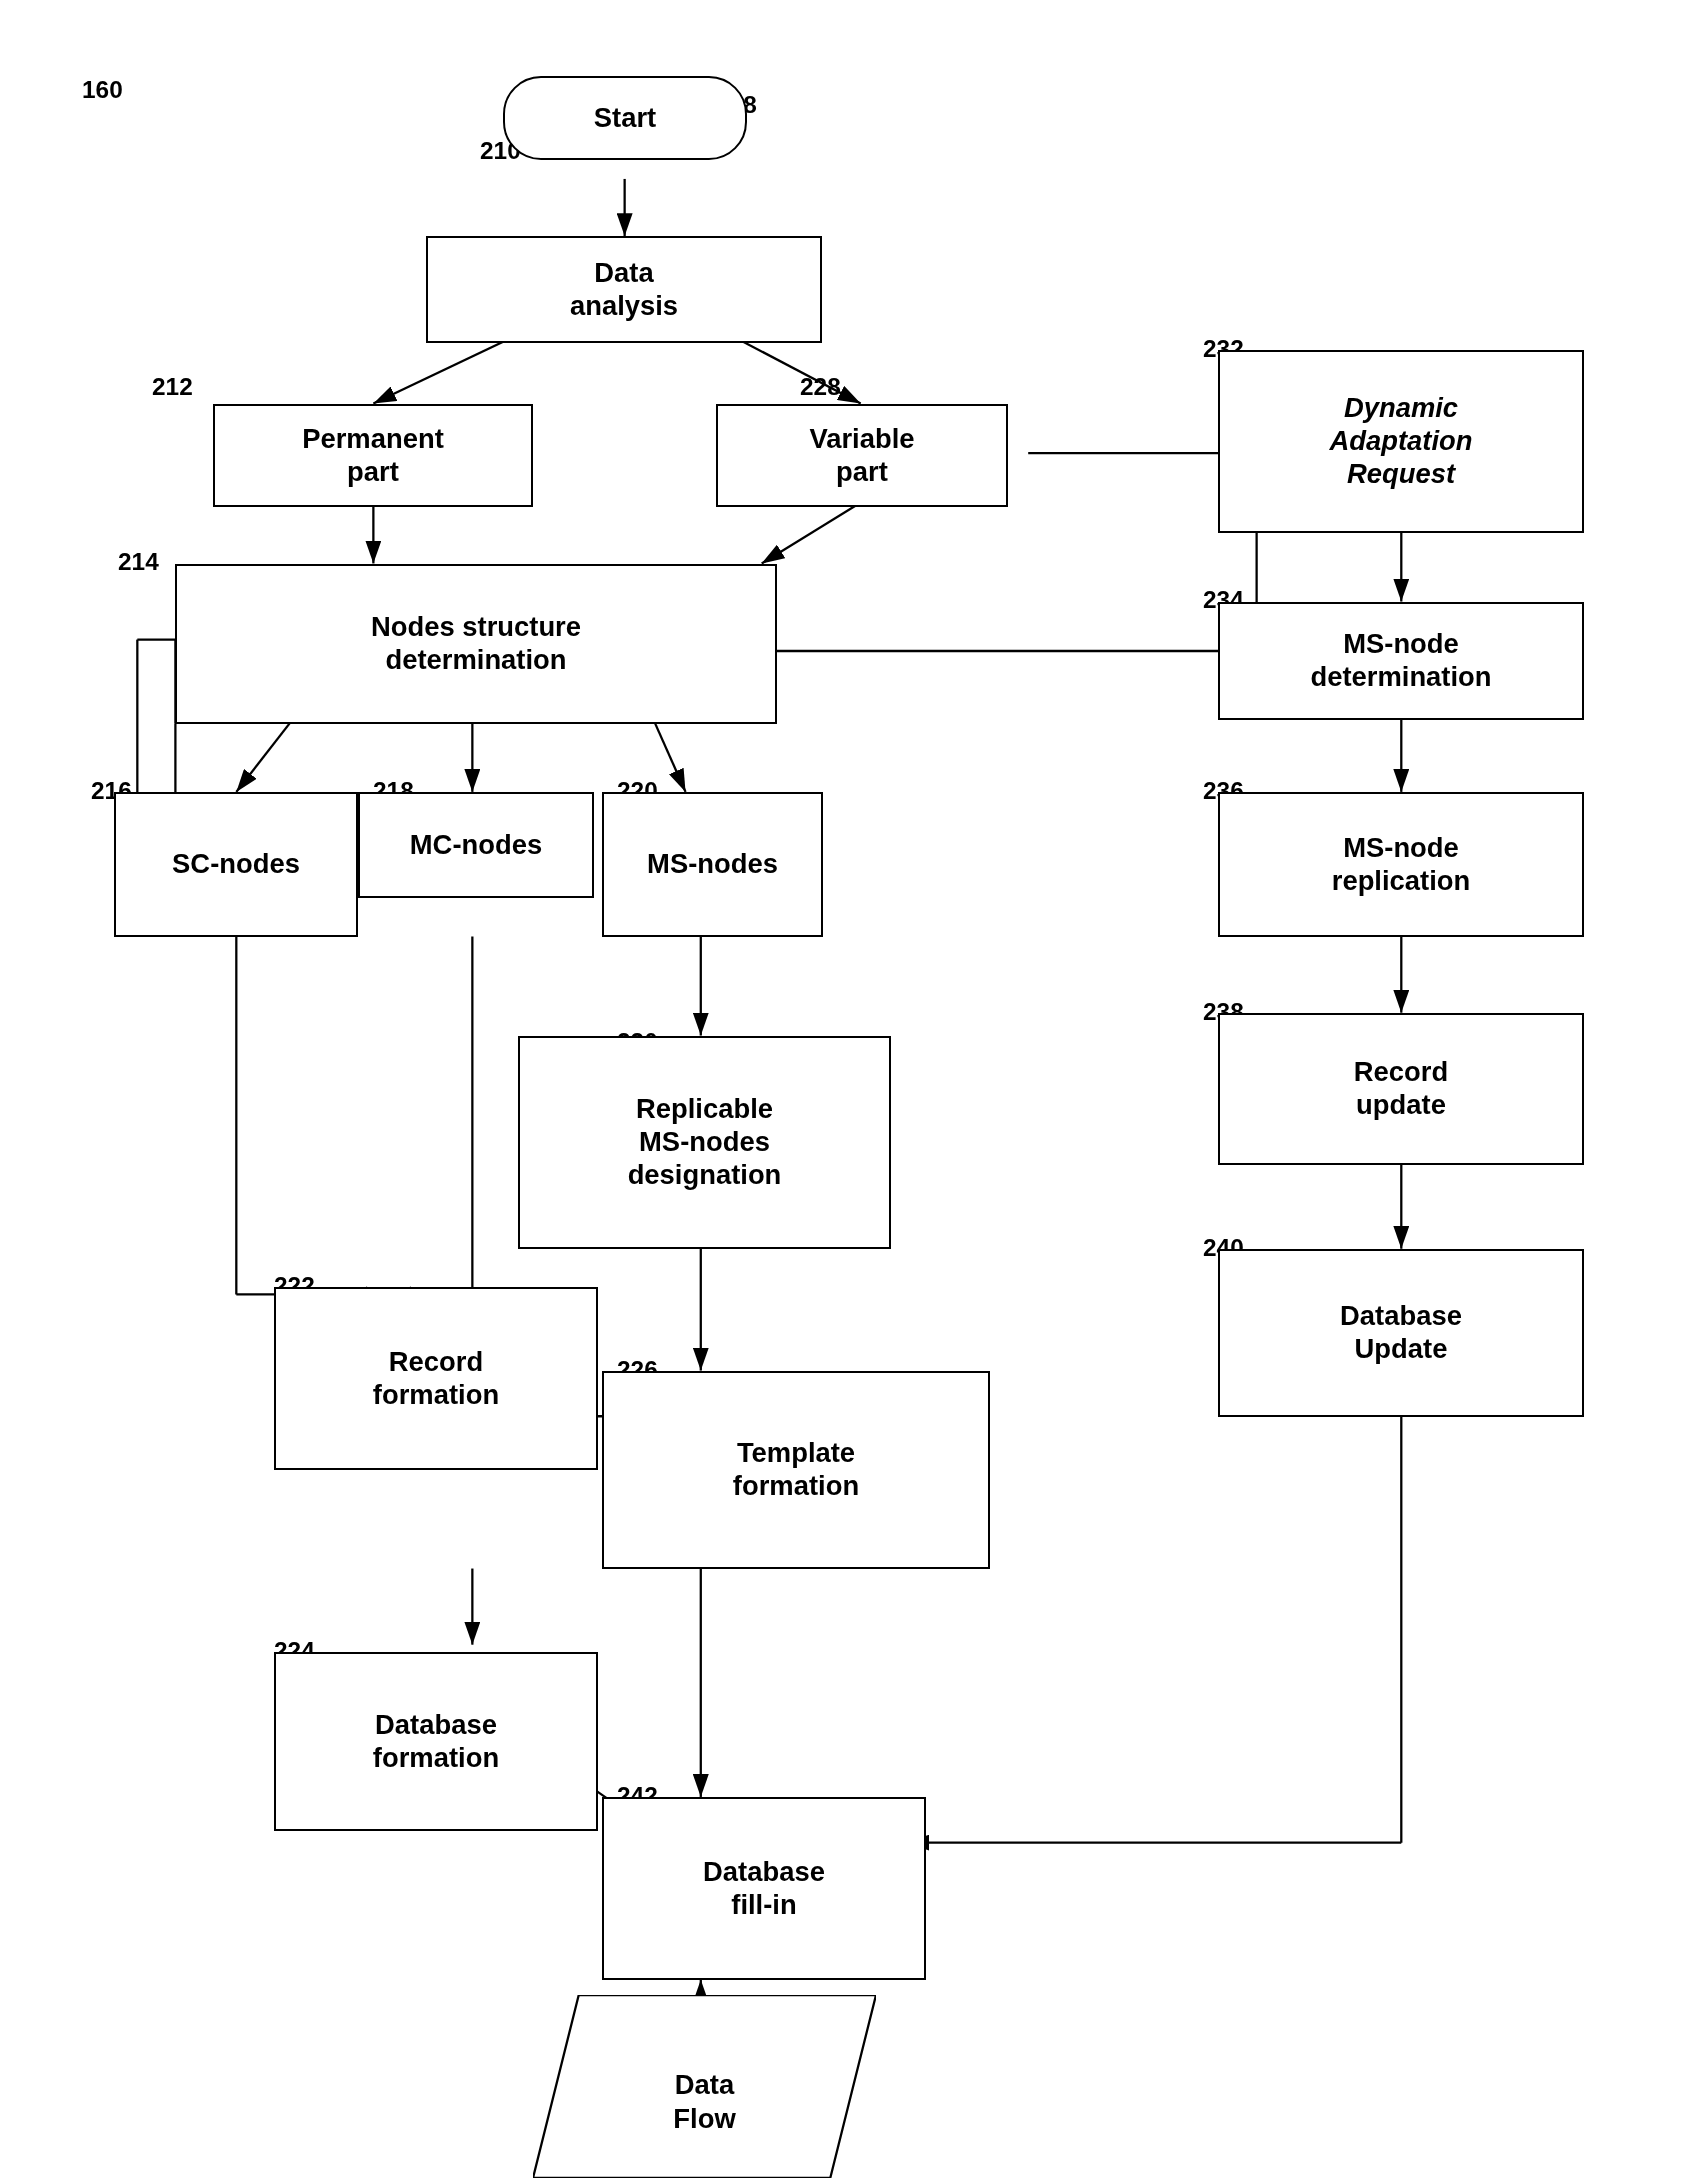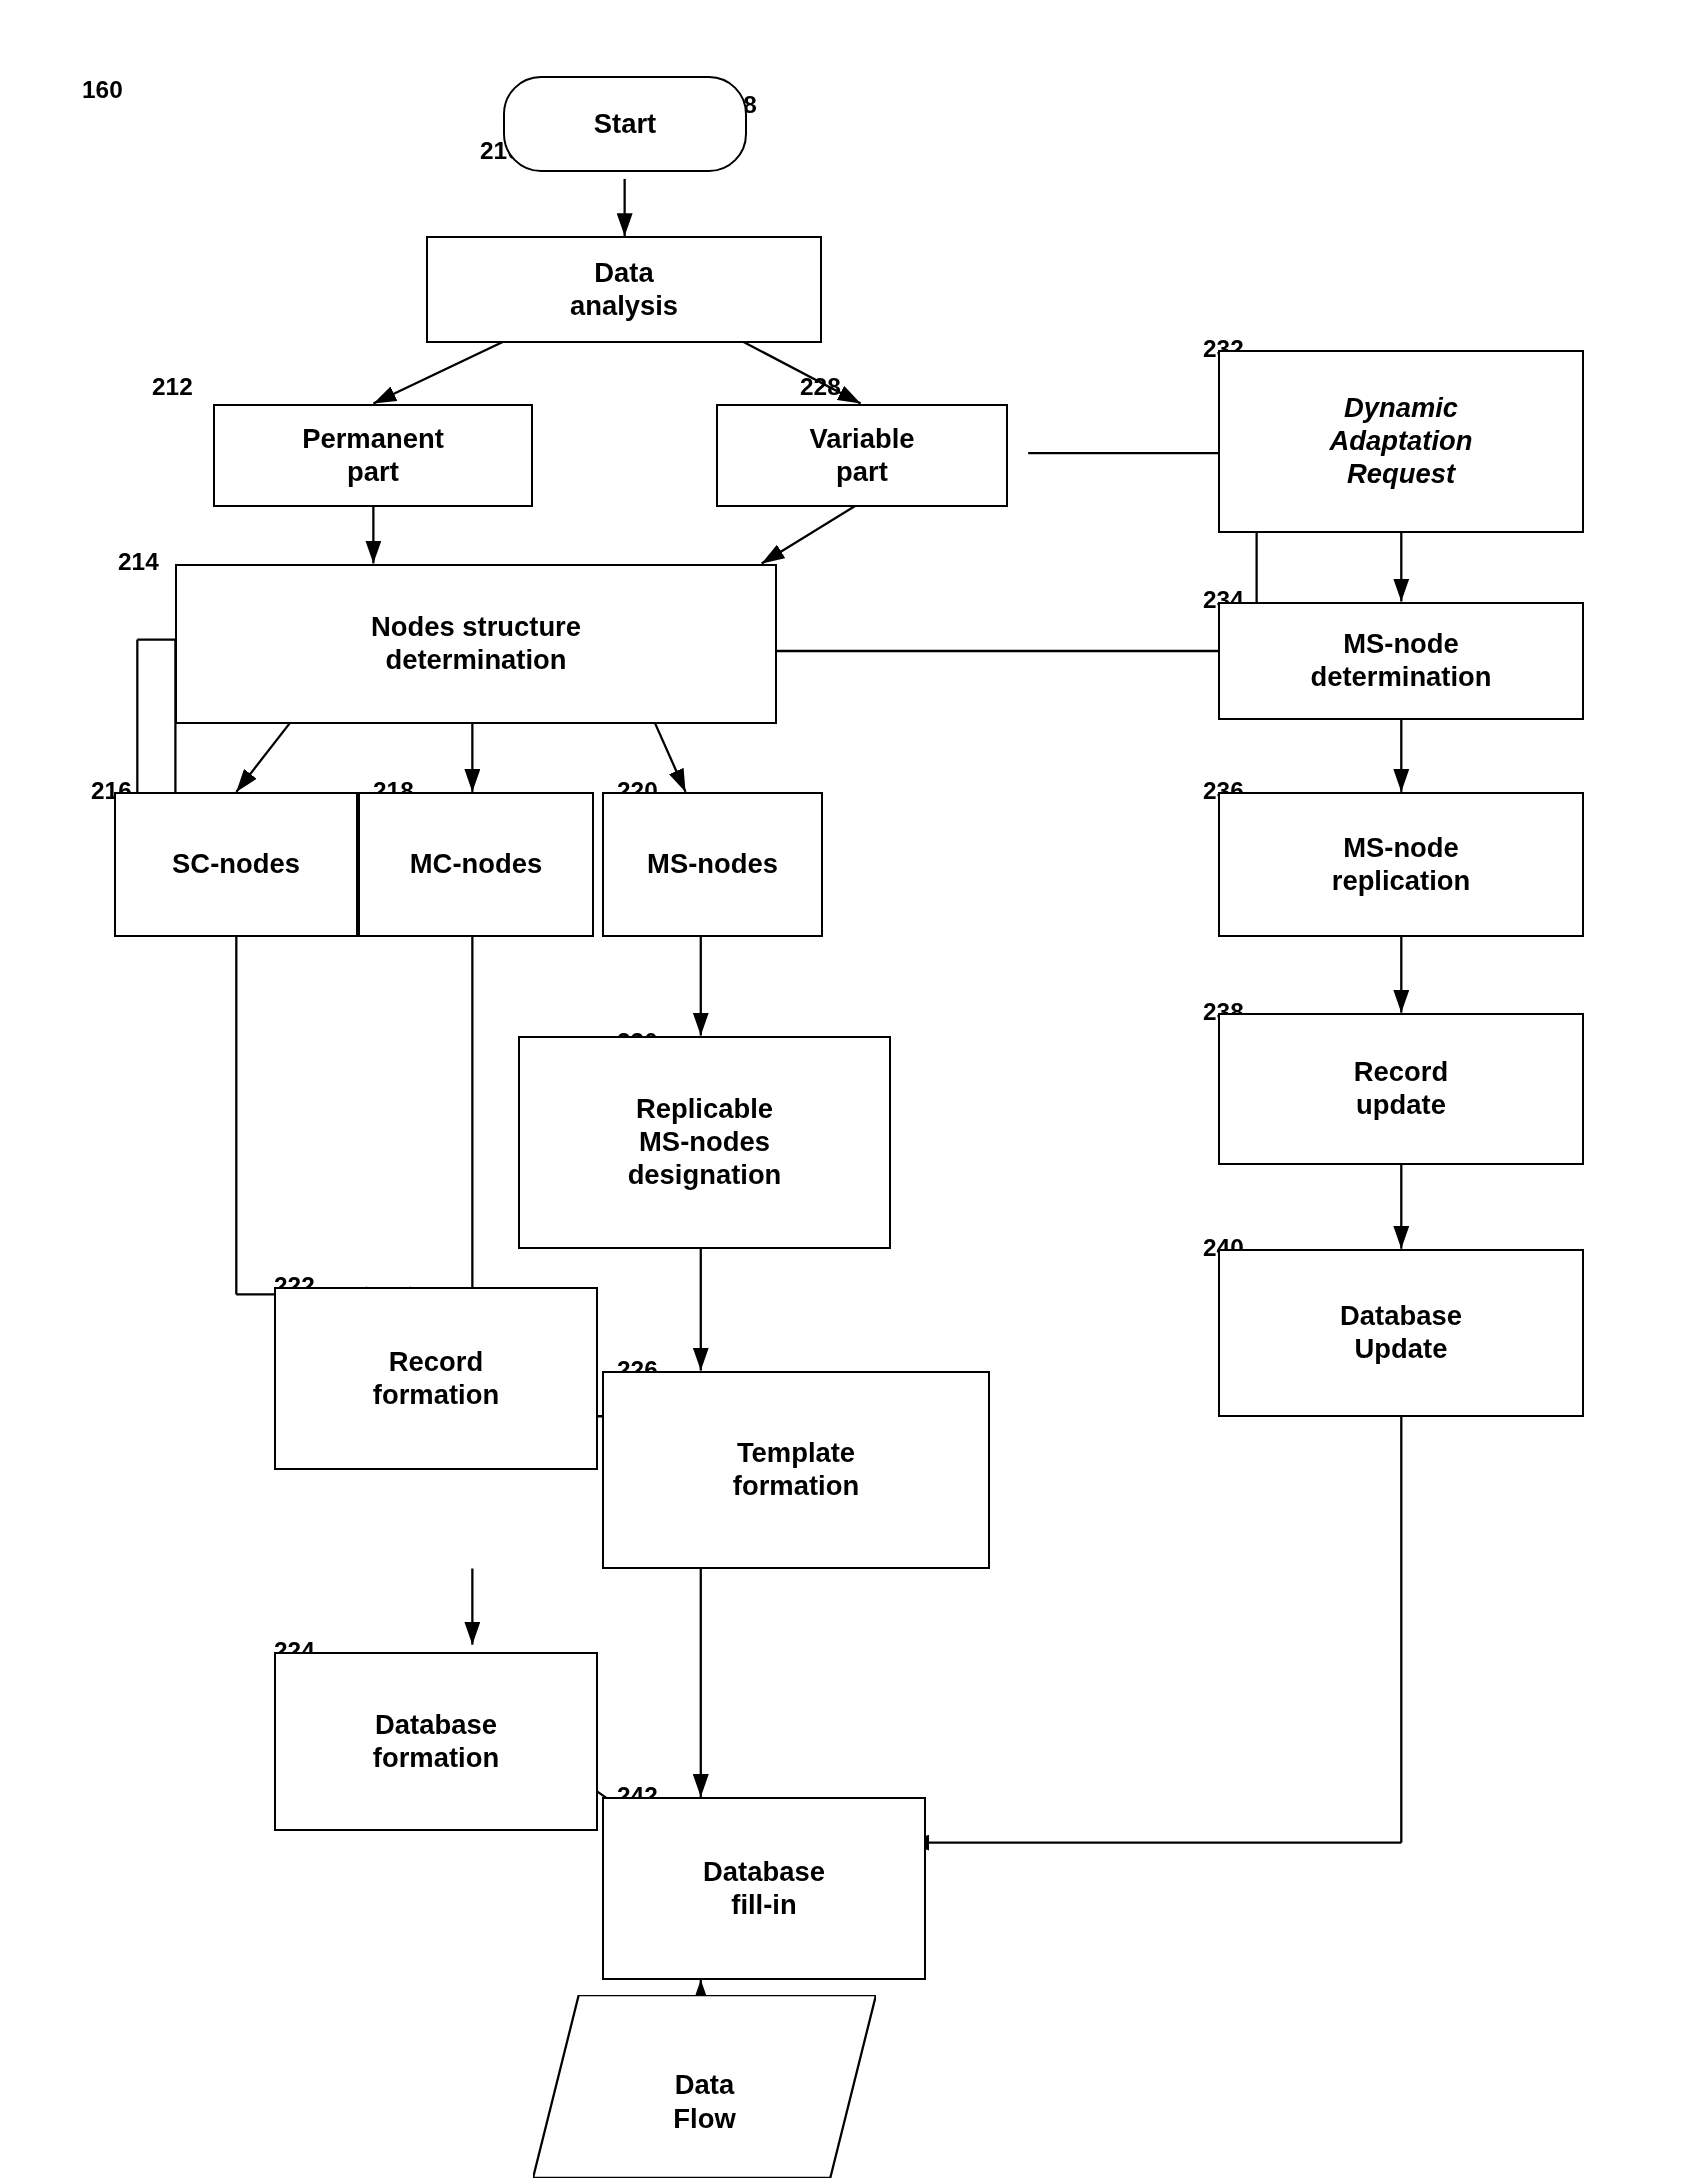--- a/index.html
+++ b/index.html
@@ -130,21 +130,21 @@
     <line x1="180" y1="840" x2="360" y2="840" stroke="#000" stroke-width="3"></line>
 
   </svg>
 
   <div class="label" style="left:82px; top:76px;">160</div>
 
   <div class="label" style="left:716px; top:91px;">208</div>
 
   <div class="label" style="left:480px; top:137px;">210</div>
 
-  <div class="node-rounded" style="left:503px; top:76px; width:244px; height:96px;">
+  <div class="node-rounded" style="left:503px; top:76px; width:244px; height:84px;">
     <span>Start</span>
   </div>
 
   <div class="node" style="left:426px; top:236px; width:396px; height:107px;">
     <span style="white-space:pre-line;">Data
 analysis</span>
   </div>
 
   <div class="label" style="left:152px; top:373px;">212</div>
 
@@ -185,21 +185,21 @@
   <div class="label" style="left:91px; top:777px;">216</div>
 
   <div class="label" style="left:373px; top:777px;">218</div>
 
   <div class="label" style="left:617px; top:777px;">220</div>
 
   <div class="node" style="left:114px; top:792px; width:244px; height:145px;">
     <span>SC-nodes</span>
   </div>
 
-  <div class="node" style="left:358px; top:792px; width:236px; height:145px;">
+  <div class="node" style="left:358px; top:792px; width:236px; height:106px;">
     <span>MC-nodes</span>
   </div>
 
   <div class="node" style="left:602px; top:792px; width:221px; height:145px;">
     <span>MS-nodes</span>
   </div>
 
   <div class="label" style="left:1203px; top:777px;">236</div>
 
   <div class="node" style="left:1218px; top:792px; width:366px; height:145px;">

